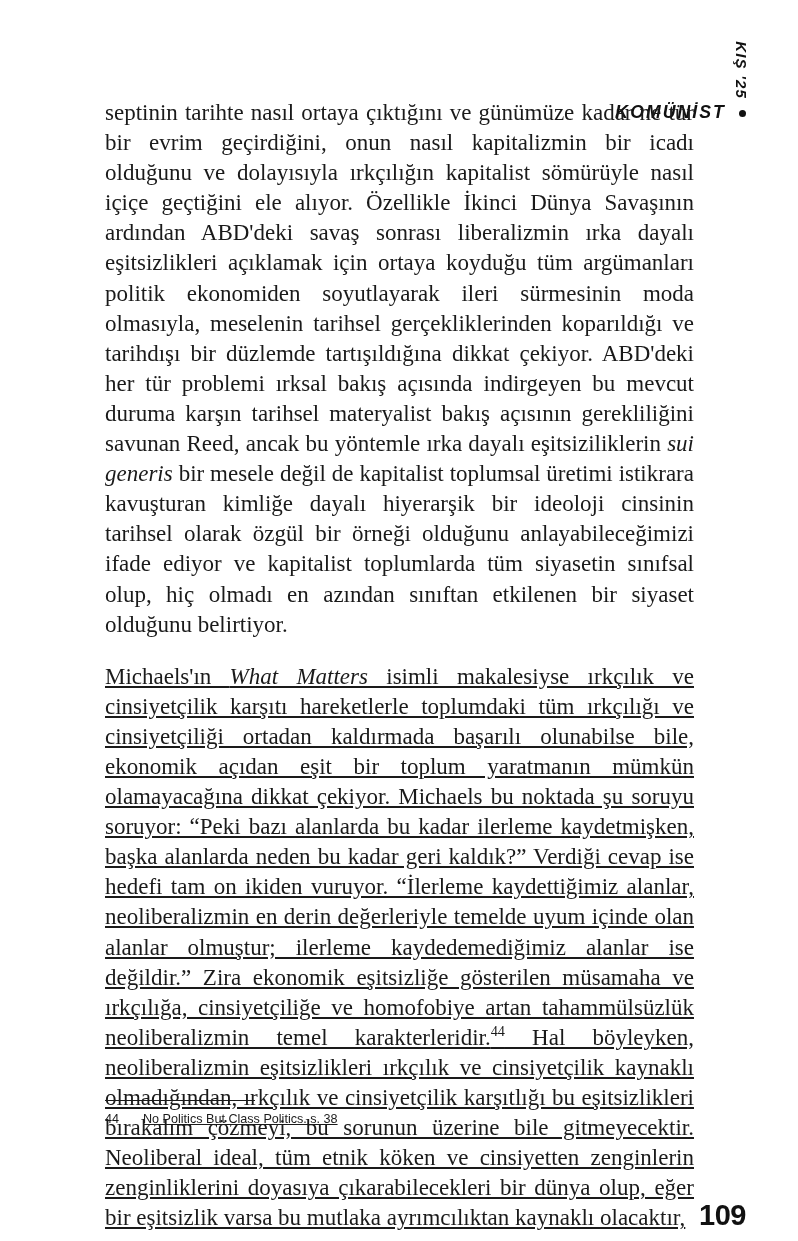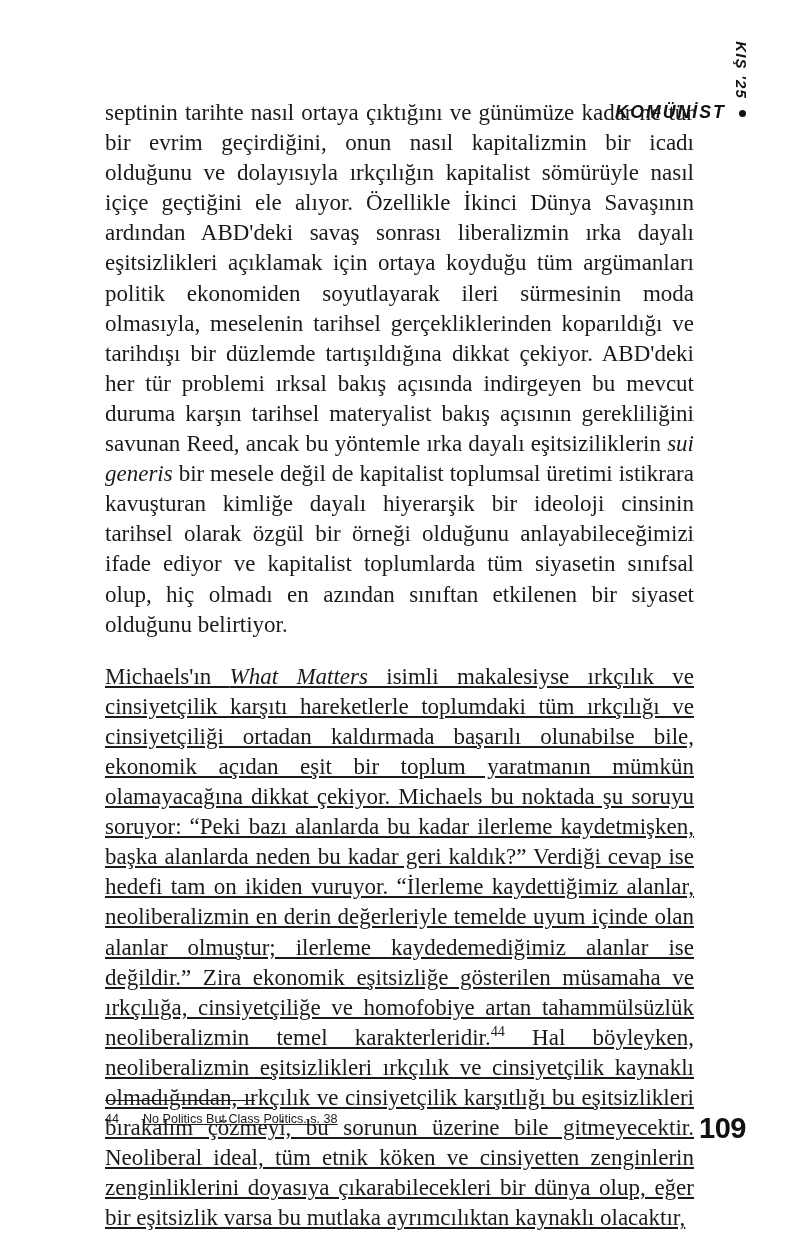--- a/index.html
+++ b/index.html
@@ -117,21 +117,21 @@
   }
   .footnote-text {
     flex: 1;
     text-decoration: underline;
   }
 
   
   .folio {
     position: absolute;
     right: 52px;
-    top: 1112px;
+    top: 1199px;
     font-family: "Liberation Sans", sans-serif;
     font-weight: bold;
     font-size: 29px;
     letter-spacing: -0.5px;
     color: #111111;
   }
 </style>
 </head>
 <body>
 

